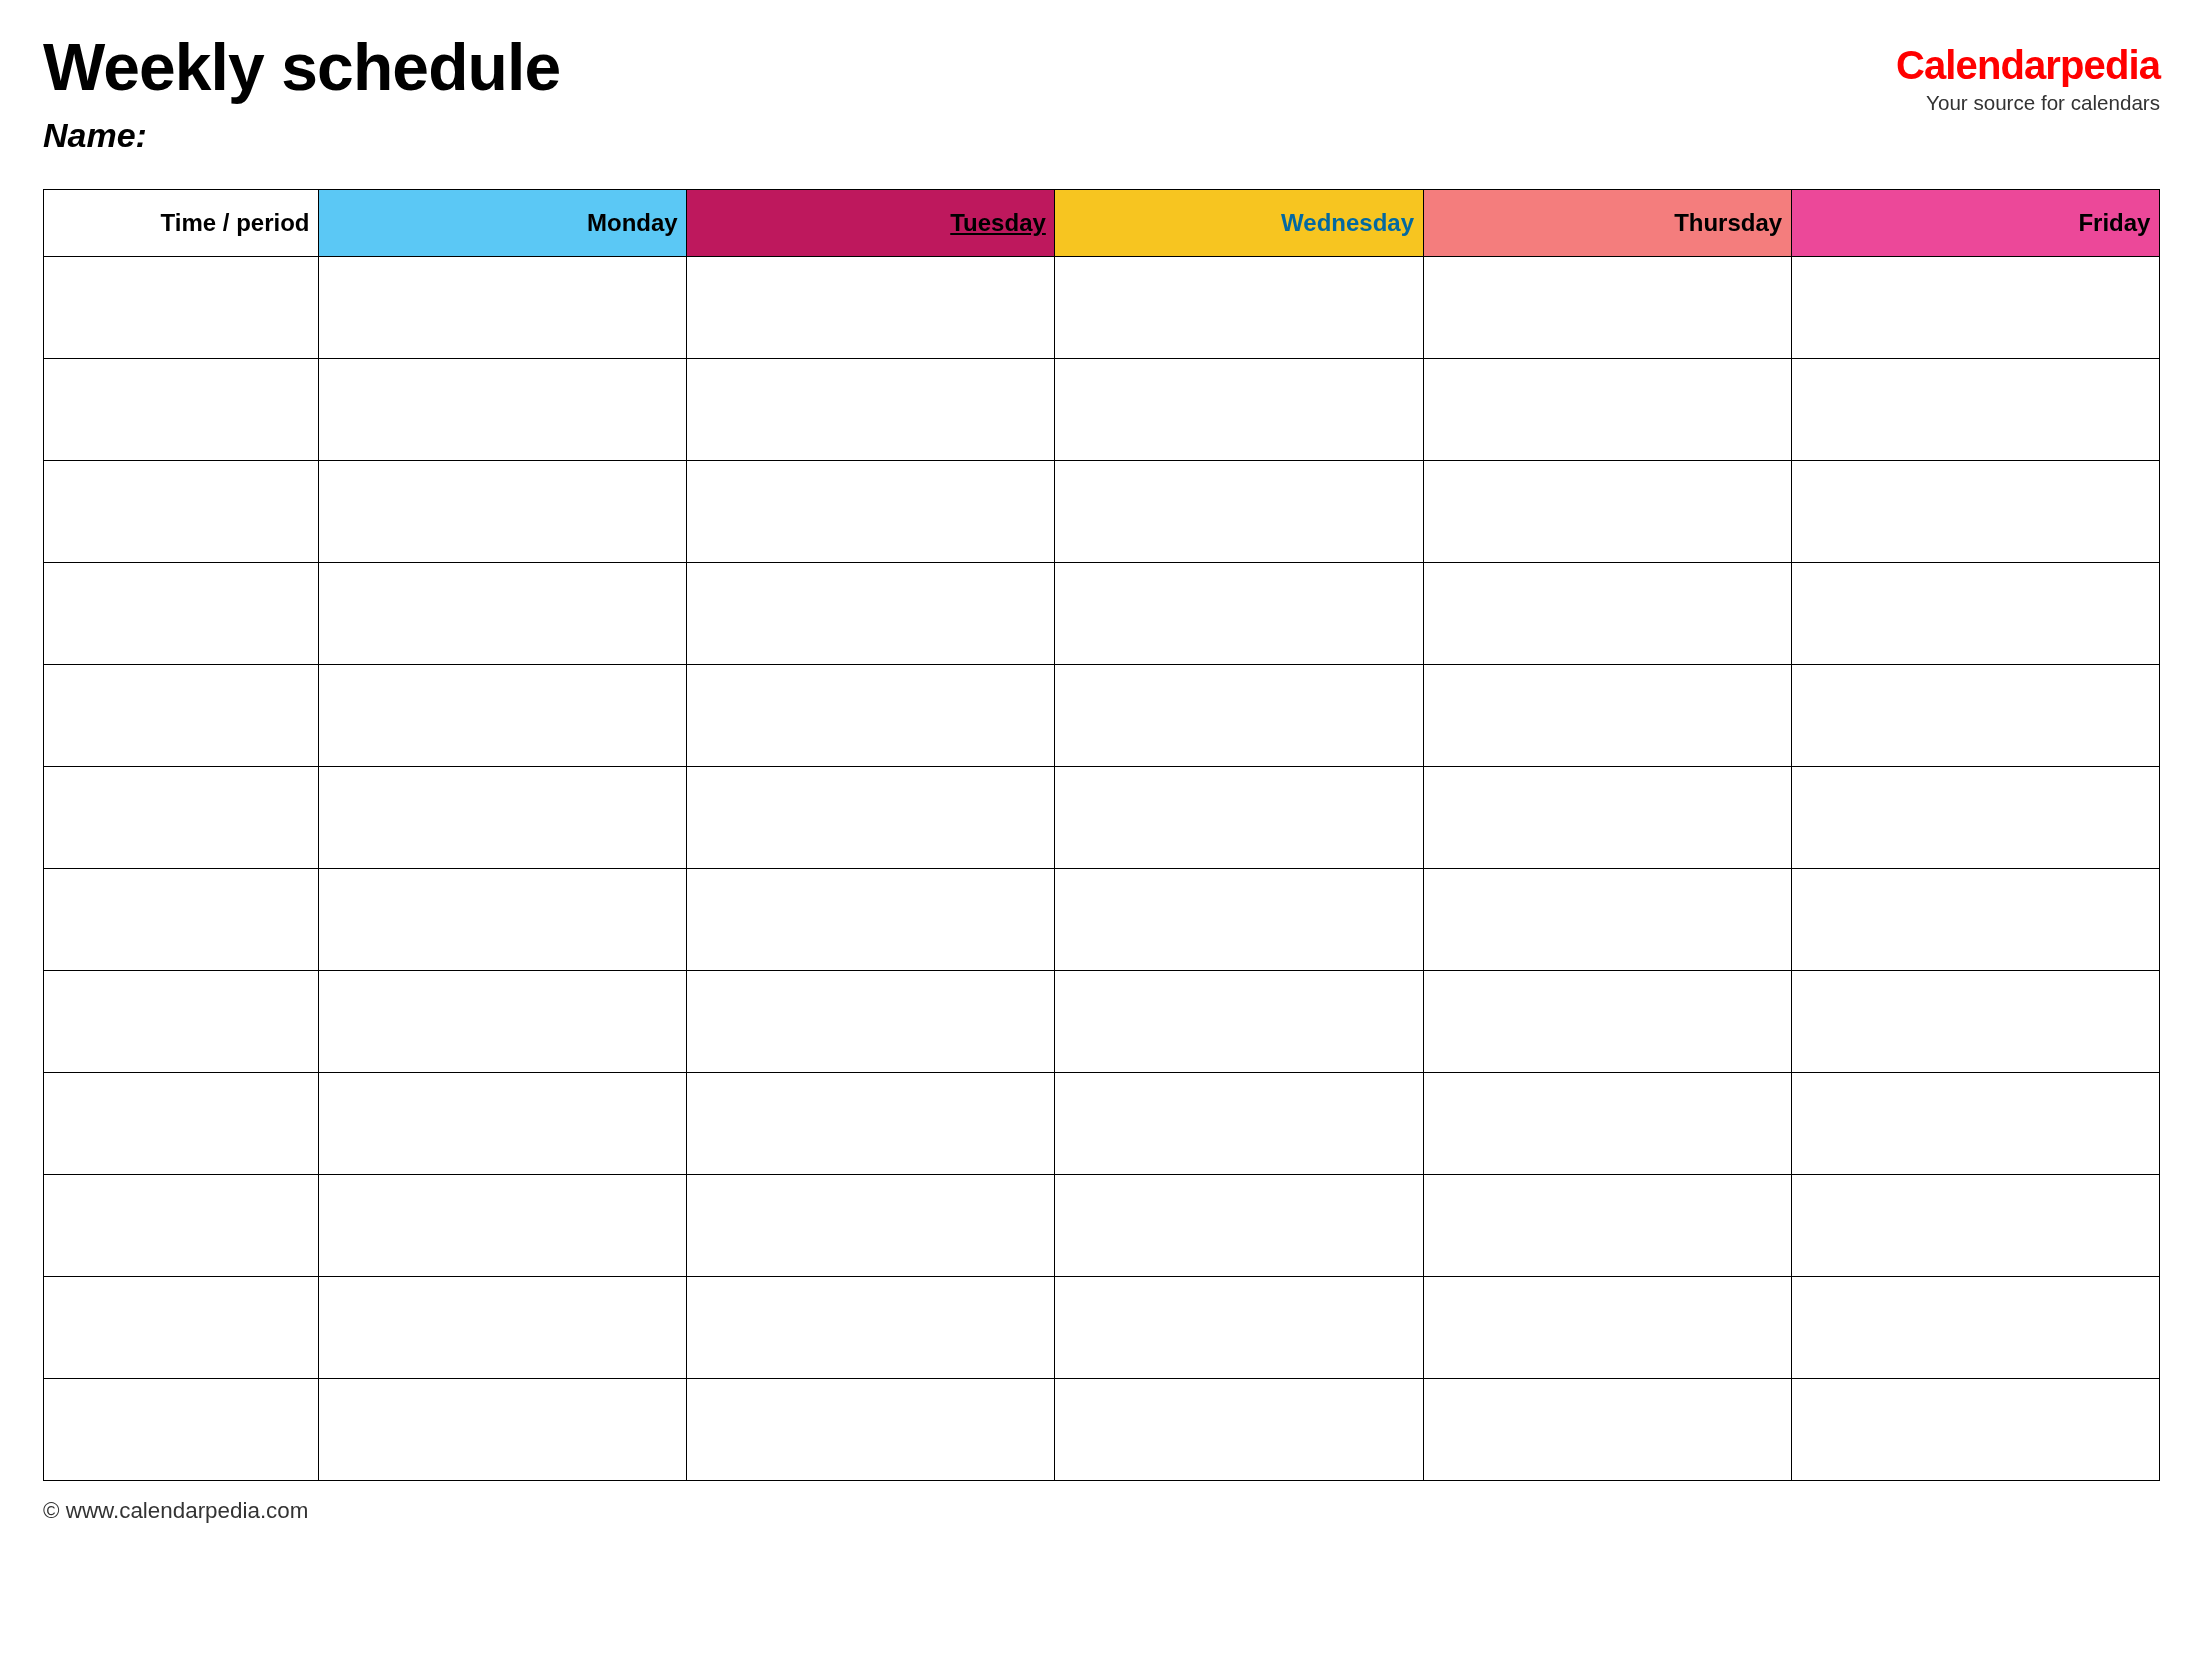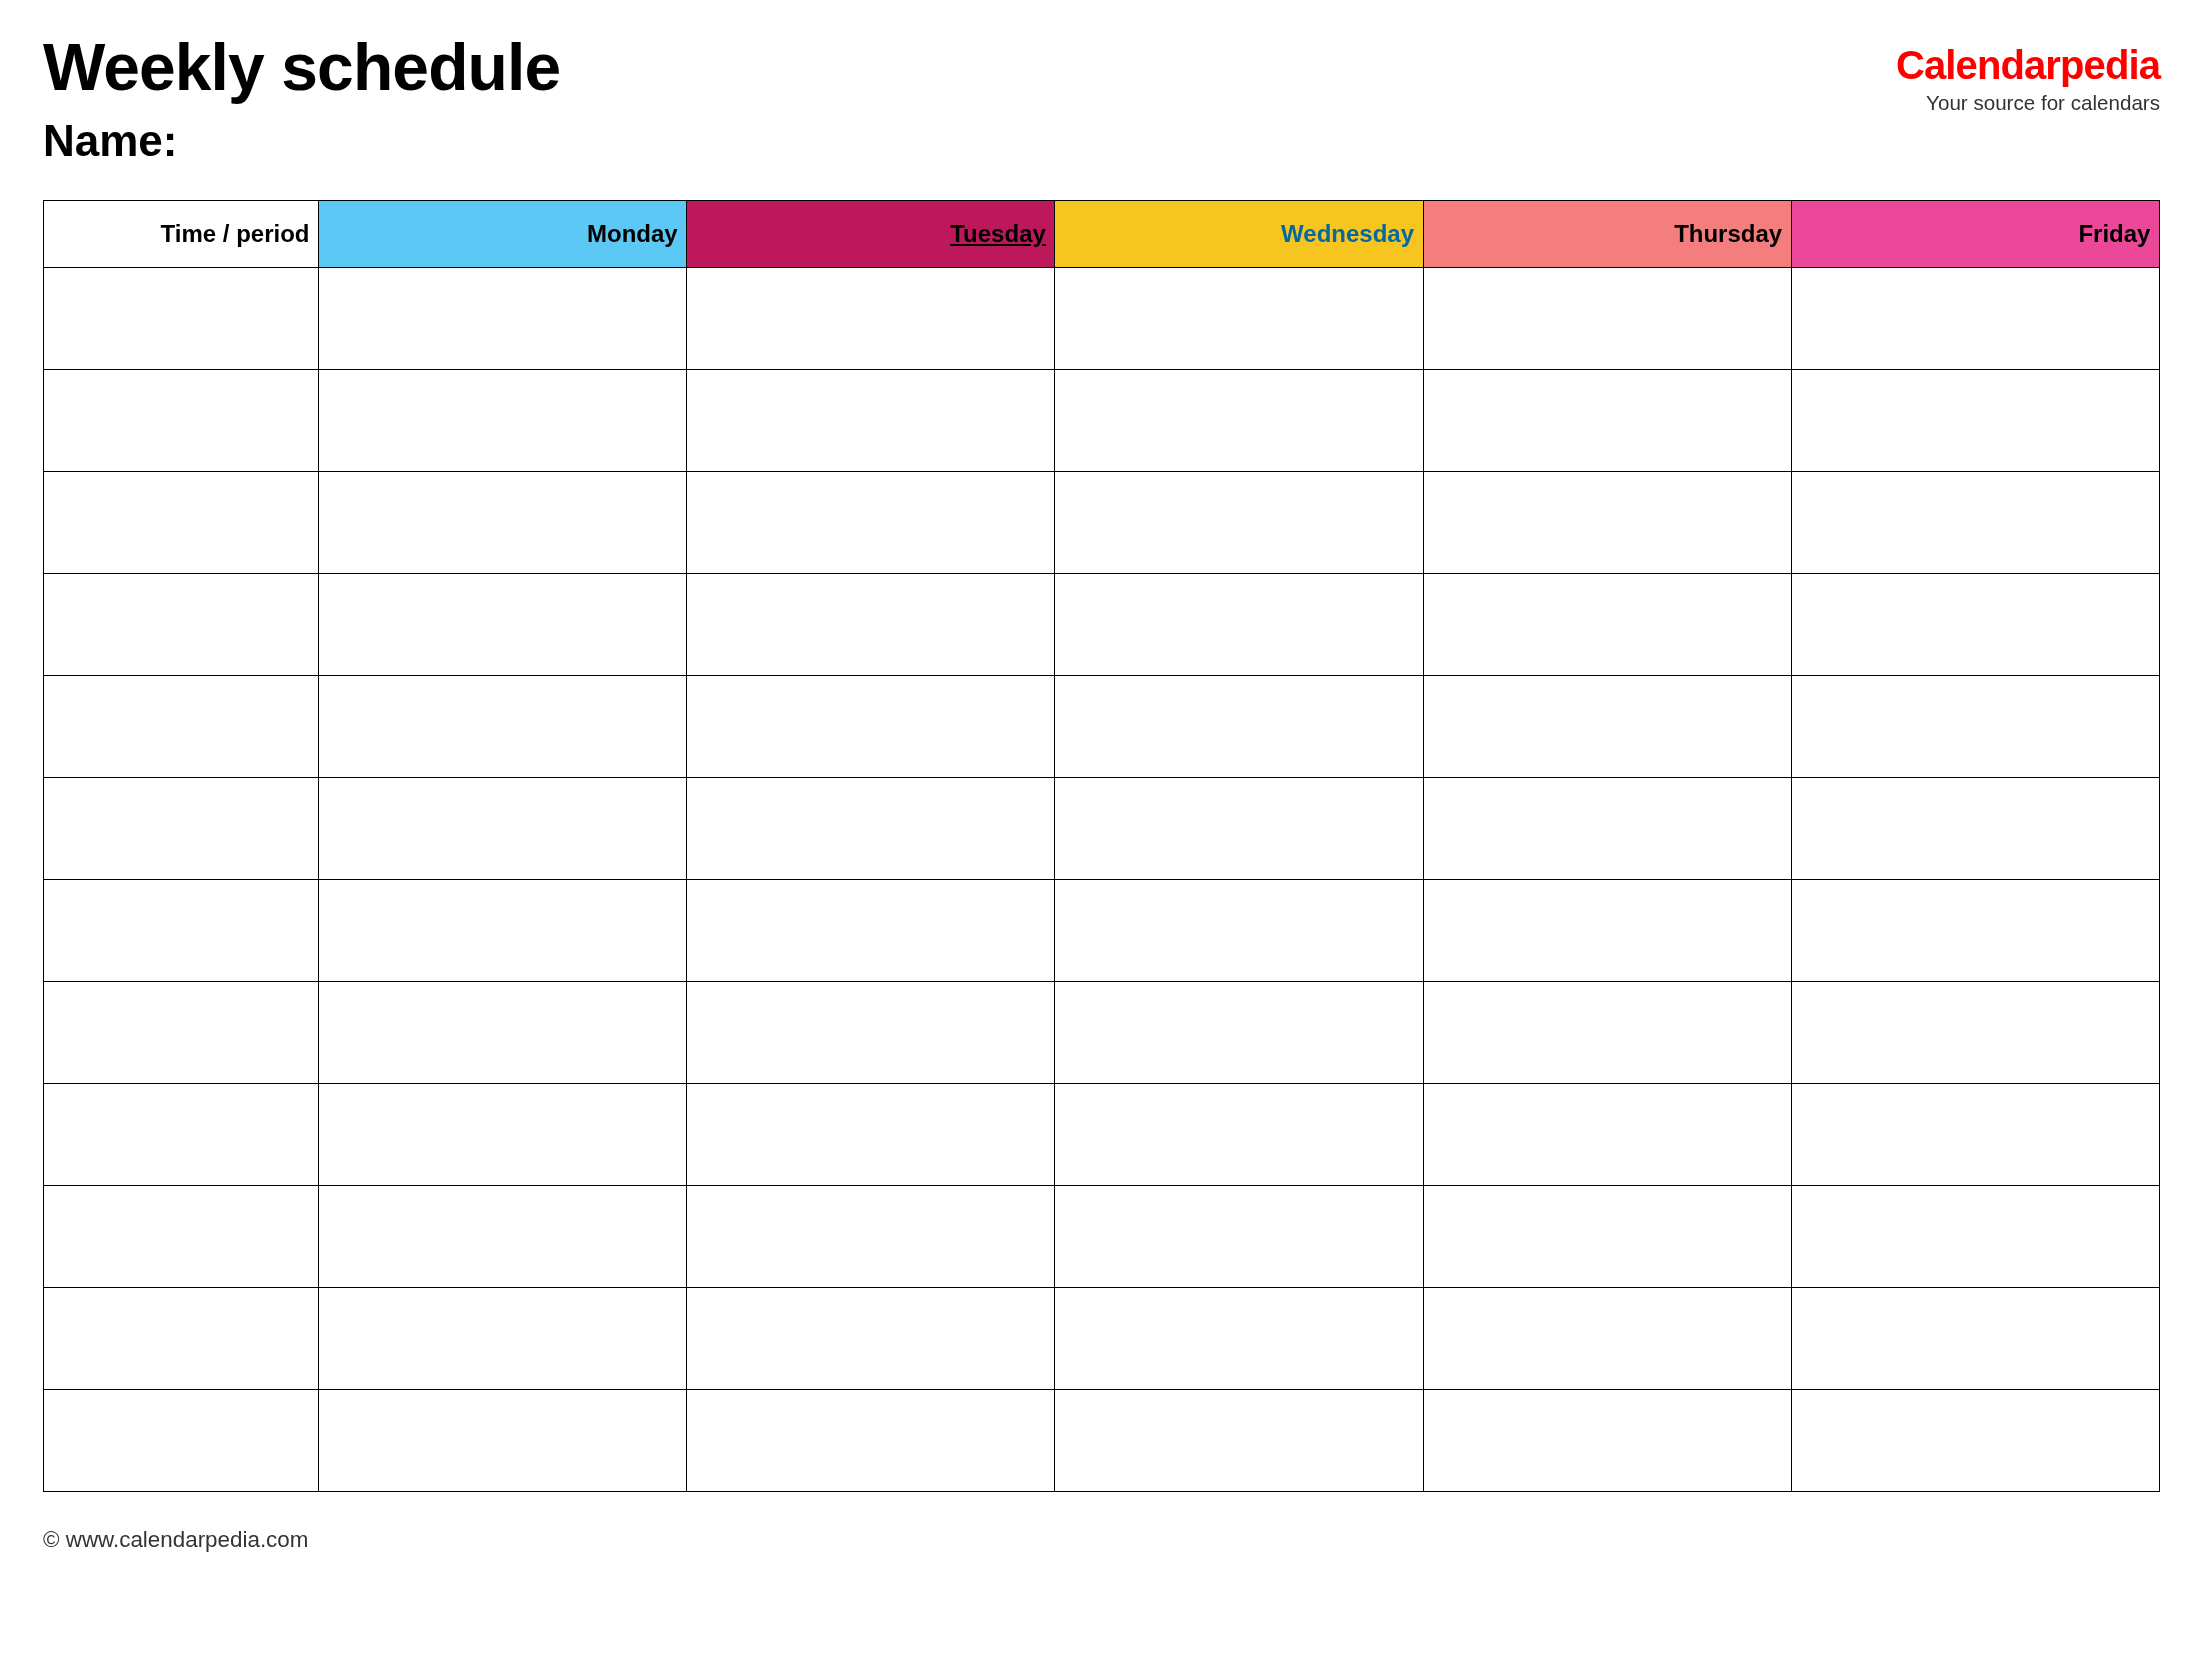--- a/index.html
+++ b/index.html
@@ -30,24 +30,25 @@
 
     .main-title {
       font-size: 66px;
       font-weight: bold;
       color: #000000;
       line-height: 1.0;
       letter-spacing: -0.9px;
     }
 
     .name-label {
-      font-size: 44px;
+      font-size: 34px;
       font-weight: bold;
       color: #000000;
       margin-top: 15.5px;
+      font-style: italic;
     }
 
     .logo-area {
       display: flex;
       flex-direction: column;
       align-items: flex-end;
       padding-top: 8.6px;
     }
 
     .logo-text {
@@ -127,21 +128,21 @@
 
     .schedule-table tbody tr td {
       height: 102px;
       padding: 3.4px;
       font-size: 24px;
       color: #000000;
       vertical-align: top;
     }
 
     .footer {
-      margin-top: 35px;
+      margin-top: 17px;
       font-size: 22.4px;
       color: #333333;
     }
   </style>
 </head>
 <body>
 
 <div class="header-section">
   <div class="title-area">
     <h1 class="main-title">Weekly schedule</h1>

